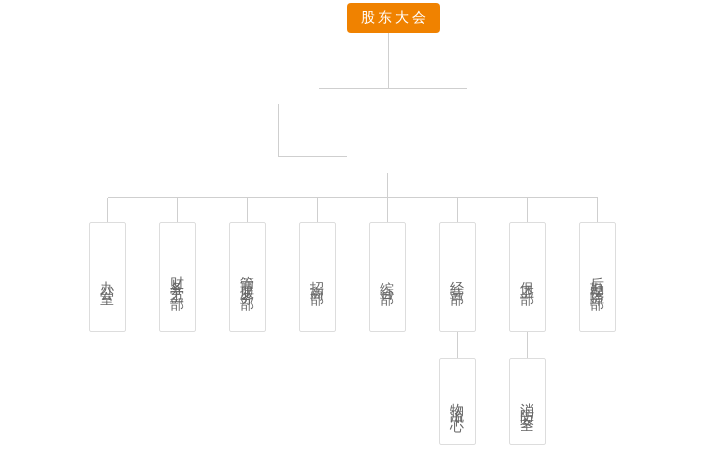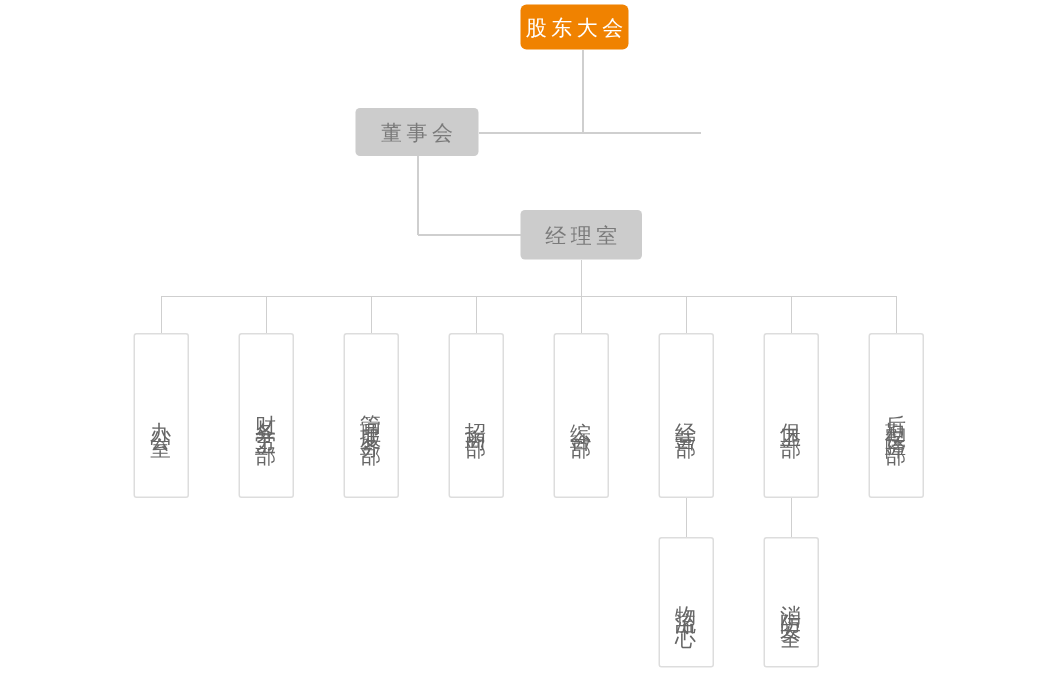--- a/index.html
+++ b/index.html
@@ -36,24 +36,25 @@
     line-height: 1;
     white-space: nowrap;
   }
   
   .hbox {
     letter-spacing: 3px;
     text-indent: 3px;
   }
   .root {
     left: 347px; top: 3px;
-    width: 72px; height: 30px;
+    width: 93px; height: 30px;
     background: var(--color-accent, #f08200);
     color: var(--color-root-text, #ffffff);
     border-radius: 4px;
+    font-family: Liberation Serif, serif;
   }
   .gray {
     background: var(--color-gray-bg, #cccccc);
     color: var(--color-gray-text, #7a7a7a);
     border-radius: 3px;
   }
   .board       { left: 237px; top: 72px;  width: 82px; height: 32px; }
   .supervisory { left: 467px; top: 72px;  width: 82px; height: 32px; }
   .manager     { left: 347px; top: 140px; width: 81px; height: 33px; }
   
@@ -107,23 +108,21 @@
     <line x1="457.5" y1="197.5" x2="457.5" y2="222"></line>
     <line x1="527.5" y1="197.5" x2="527.5" y2="222"></line>
     <line x1="597.5" y1="197.5" x2="597.5" y2="222"></line>
 
     <line x1="457.5" y1="332" x2="457.5" y2="358"></line>
     <line x1="527.5" y1="332" x2="527.5" y2="358"></line>
   </svg>
 
   <div class="node root hbox">股东大会</div>
 
-  <div class="node gray hbox board">董事会</div>
 
-  <div class="node gray hbox manager">经理室</div>
 
   <div class="node vbox dept d1">办公室</div>
   <div class="node vbox dept d2">财务劳工部</div>
   <div class="node vbox dept d3">管理服务部</div>
   <div class="node vbox dept d4">招商部</div>
   <div class="node vbox dept d5">综合部</div>
   <div class="node vbox dept d6">经营部</div>
   <div class="node vbox dept d7">保卫部</div>
   <div class="node vbox dept d8">后勤保障部</div>
 

